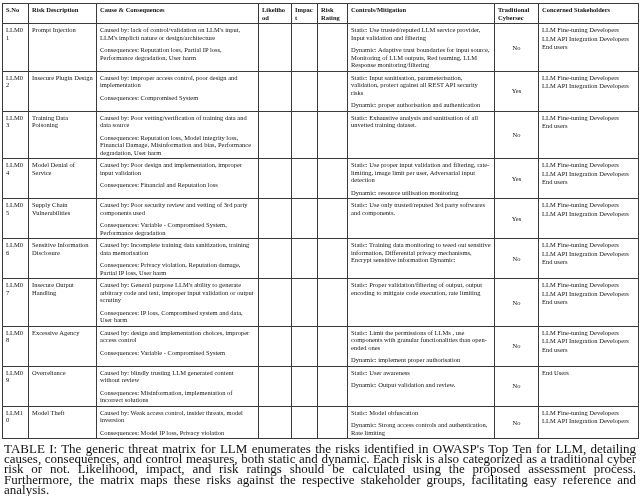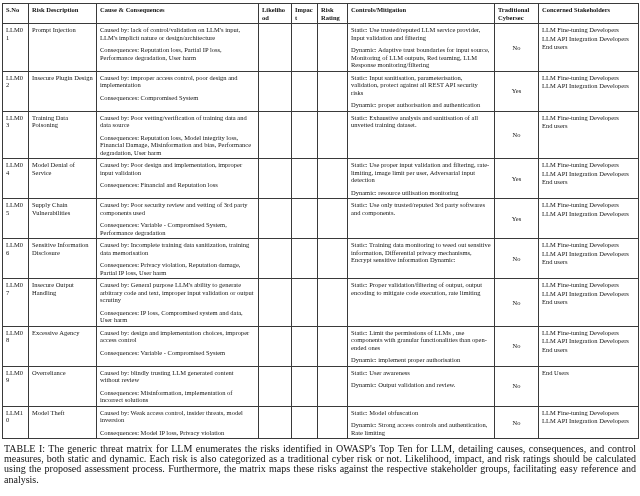--- a/index.html
+++ b/index.html
@@ -18,21 +18,21 @@
     word-wrap:break-word;
     overflow:hidden;
   }
   .risk-table th { font-weight:bold; vertical-align:top; }
   .risk-table td.c-mid { vertical-align:middle; text-align:center; }
   .para + .para { margin-top:5px; }
   .stake div + div { margin-top:1px; }
 
   .caption {
     margin:5px 2px 0 2px;
-    font-size:10px;
+    font-size:13px;
     line-height:10.2px;
     text-align:justify;
     color:#111;
   }
 </style>
 </head>
 <body>
 
 <div class="page">
   <table class="risk-table">

